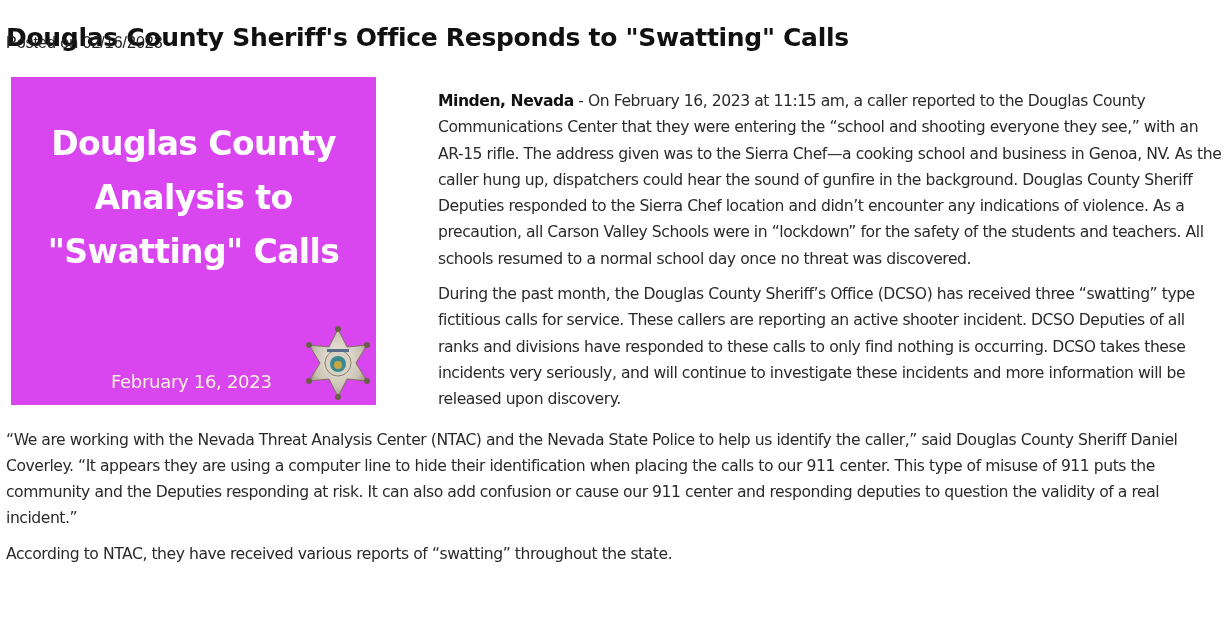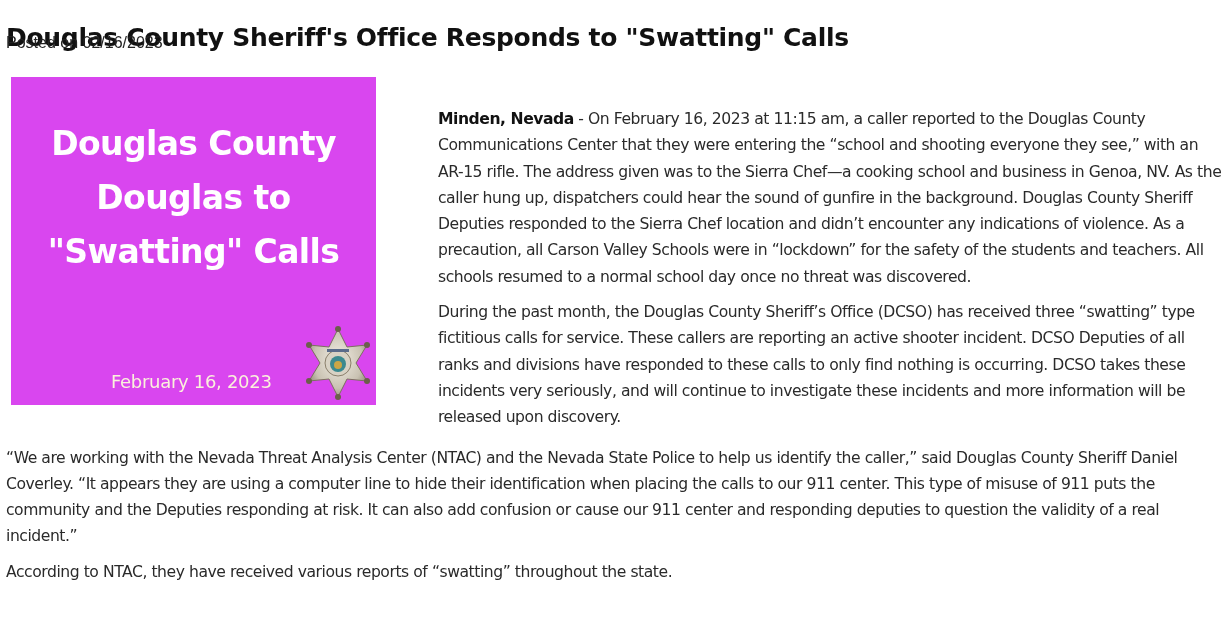--- a/index.html
+++ b/index.html
@@ -49,34 +49,34 @@
     position: absolute; left: 100px; top: 292px;
     color: #fbf1dc;
     font-family: "DejaVu Sans", sans-serif;
     font-size: 18px;
     letter-spacing: -0.3px;
   }
   .badge {
     position: absolute; left: 292px; top: 248px; width: 70px; height: 76px;
   }
   .article p { margin: 0 0 9px 0; }
-  .article p.first { margin-top: 29px; }
+  .article p.first { margin-top: 11px; }
   .dateline { font-weight: bold; color: #111111; }
 </style>
 </head>
 <body>
 
 <h1 class="title">Douglas County Sheriff's Office Responds to "Swatting" Calls</h1>
 <div class="posted">Posted on 02/16/2023</div>
 
 <div class="article">
   <div class="feature-image">
     <div class="img-headline">
       <span>Douglas County</span>
-      <span>Douglas to</span>
+      <span>Analysis to</span>
       <span>"Swatting" Calls</span>
     </div>
     <div class="img-date">February 16, 2023</div>
     <svg class="badge" viewBox="0 0 70 76">
       <defs>
         <radialGradient id="g1" cx="50%" cy="45%" r="60%">
           <stop offset="0%" stop-color="#f3efe6"></stop>
           <stop offset="70%" stop-color="#c9c2b2"></stop>
           <stop offset="100%" stop-color="#8f8676"></stop>
         </radialGradient>

